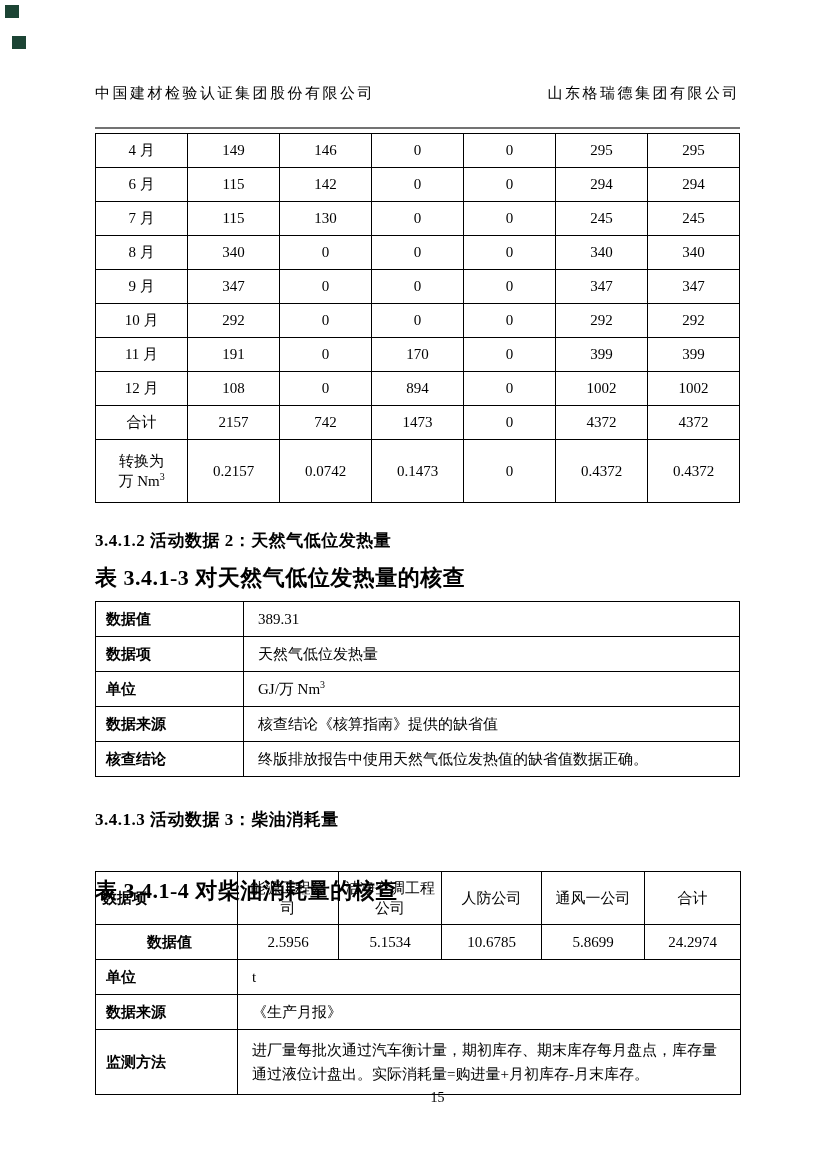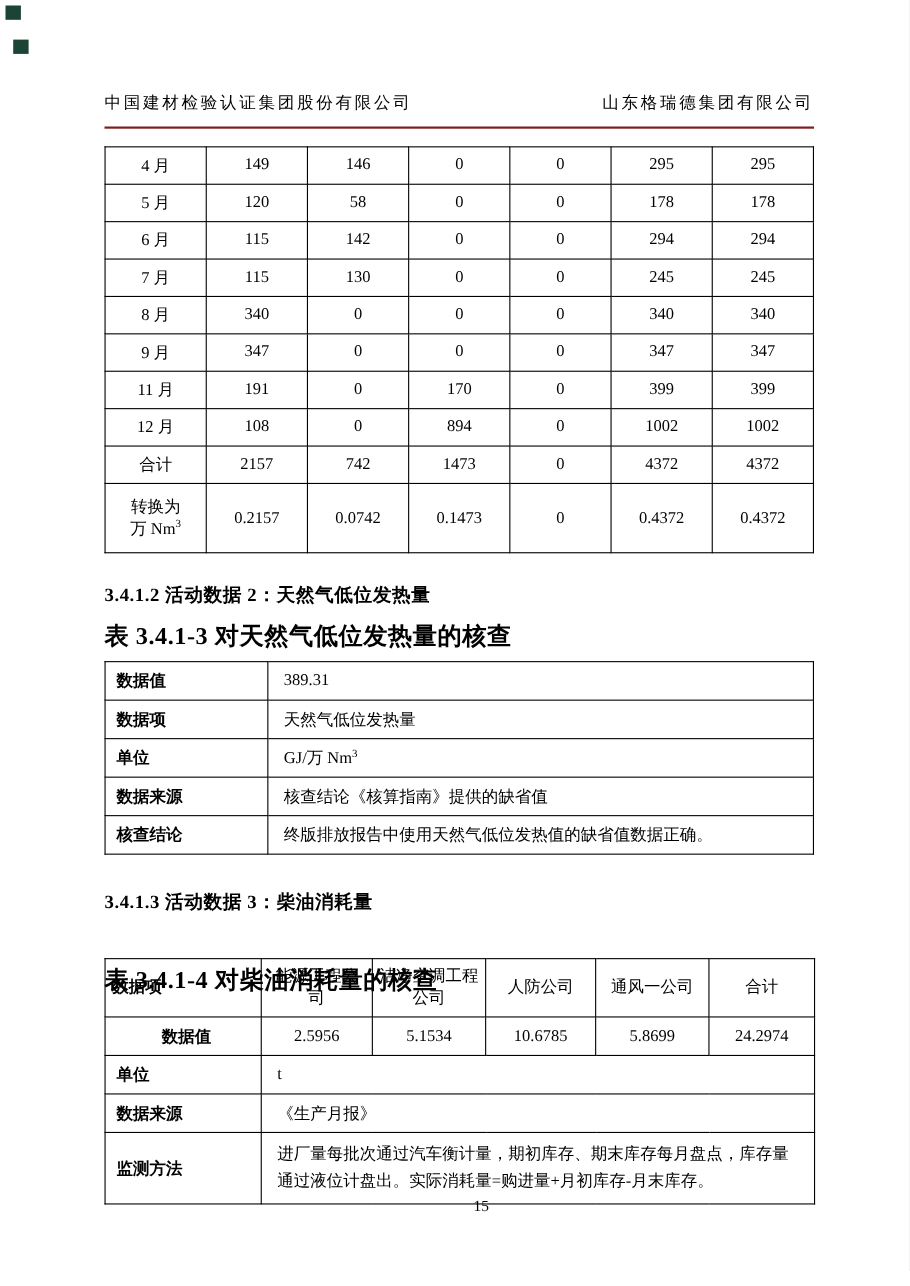--- a/index.html
+++ b/index.html
@@ -7,21 +7,21 @@
     position:relative;width:827px;height:1169px;margin:0 auto;background:#ffffff;
     font-family:"Liberation Serif","DejaVu Serif",serif;color:#000;overflow:hidden;
   }
   .artifact{position:absolute;background:#1c4434;}
   .artifact.a1{left:5px;top:5px;width:14px;height:13px;}
   .artifact.a2{left:12px;top:36px;width:14px;height:13px;}
 
   .abs{position:absolute;left:95px;width:645px;}
 
   .header{top:84px;display:flex;justify-content:space-between;align-items:flex-end;
-    padding-bottom:12px;border-bottom:2px solid #7f1d1d;font-size:15px;letter-spacing:2.5px;}
+    padding-bottom:24px;border-bottom:2px solid #737373;font-size:15px;letter-spacing:2.5px;}
 
   table{border-collapse:collapse;table-layout:fixed;width:645px;}
   td{border:1px solid #000;font-size:15px;vertical-align:middle;padding:2px 4px;
      overflow:hidden;}
 
   
   .t1{top:133px;}
   .t1 td{text-align:center;height:29px;}
   .t1 tr.conv td{height:58px;}
   .t1 .conv-label{line-height:1.35;}
@@ -73,29 +73,20 @@
       <tr>
         <td>4 月</td>
         <td>149</td>
         <td>146</td>
         <td>0</td>
         <td>0</td>
         <td>295</td>
         <td>295</td>
       </tr>
       <tr>
-        <td>5 月</td>
-        <td>120</td>
-        <td>58</td>
-        <td>0</td>
-        <td>0</td>
-        <td>178</td>
-        <td>178</td>
-      </tr>
-      <tr>
         <td>6 月</td>
         <td>115</td>
         <td>142</td>
         <td>0</td>
         <td>0</td>
         <td>294</td>
         <td>294</td>
       </tr>
       <tr>
         <td>7 月</td>
@@ -116,20 +107,29 @@
         <td>340</td>
       </tr>
       <tr>
         <td>9 月</td>
         <td>347</td>
         <td>0</td>
         <td>0</td>
         <td>0</td>
         <td>347</td>
         <td>347</td>
+      </tr>
+      <tr>
+        <td>10 月</td>
+        <td>292</td>
+        <td>0</td>
+        <td>0</td>
+        <td>0</td>
+        <td>292</td>
+        <td>292</td>
       </tr>
       <tr>
         <td>11 月</td>
         <td>191</td>
         <td>0</td>
         <td>170</td>
         <td>0</td>
         <td>399</td>
         <td>399</td>
       </tr>

